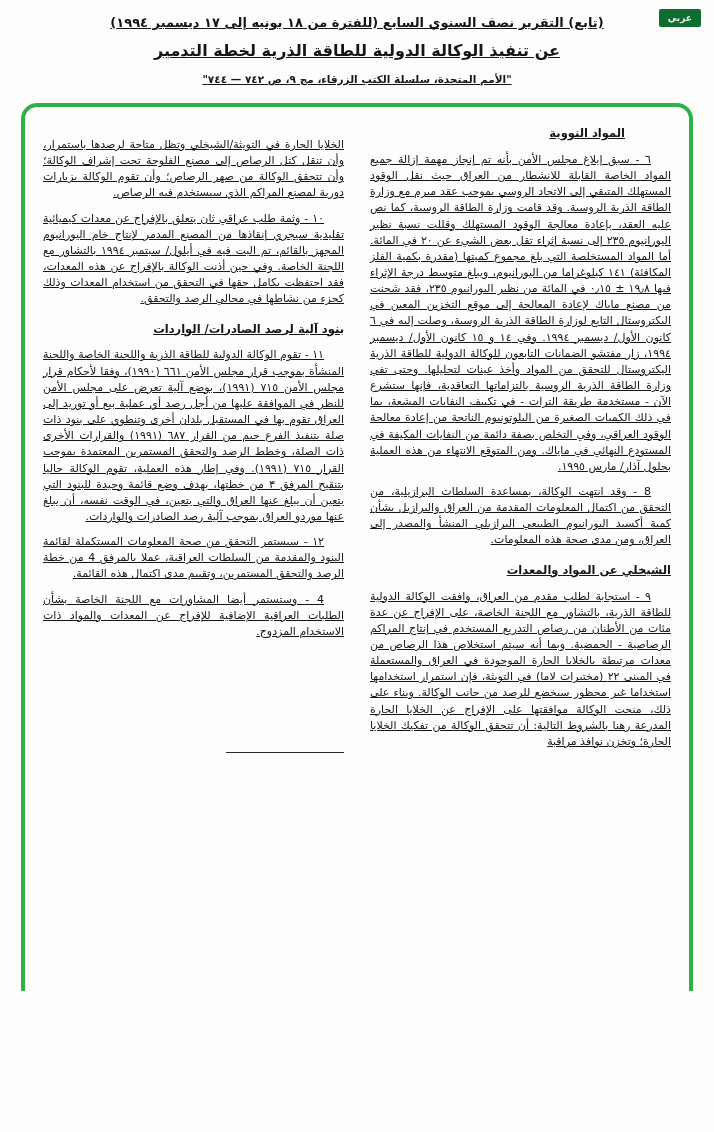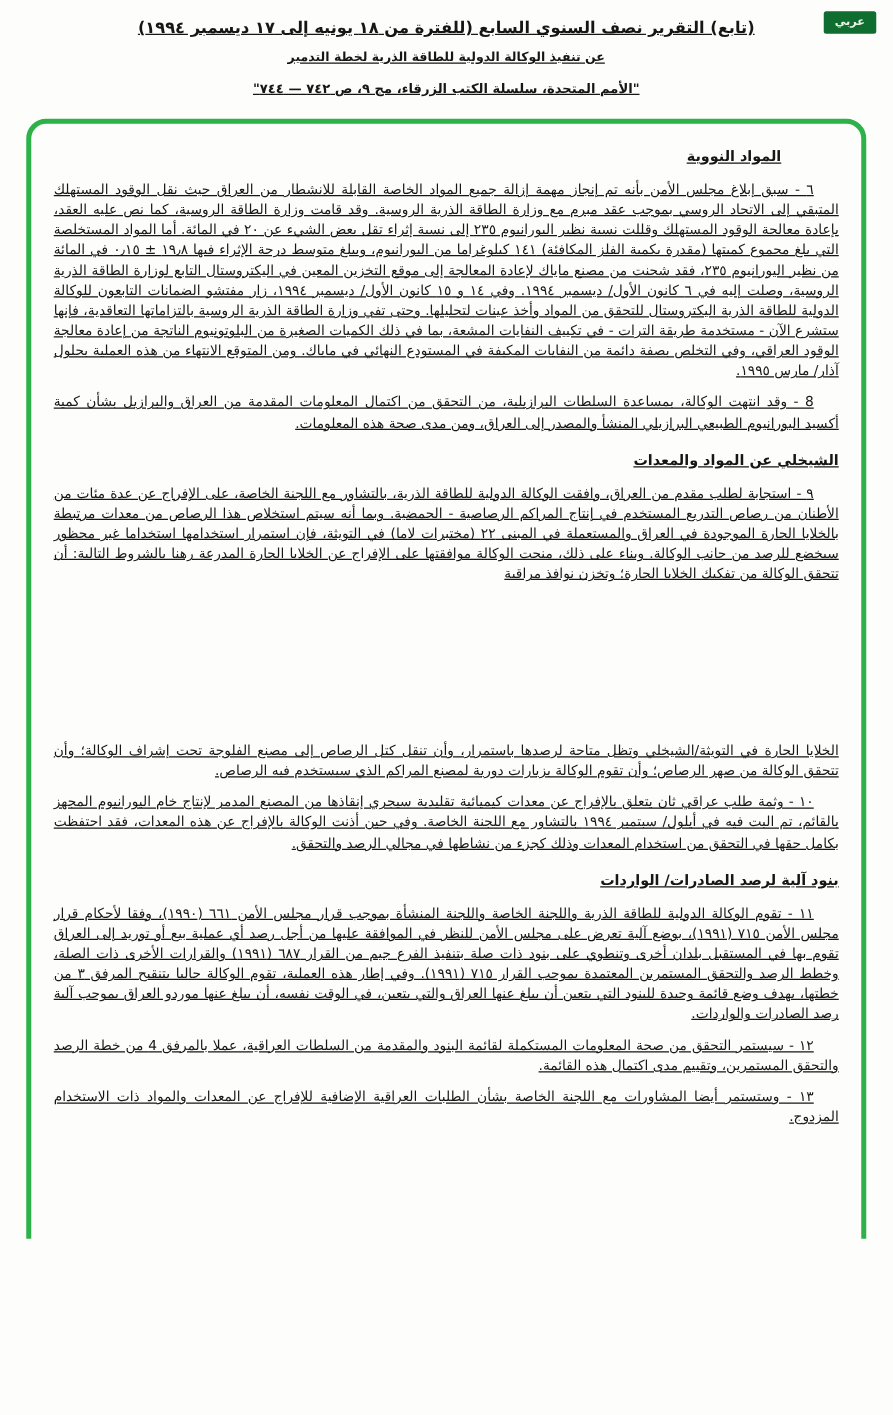--- a/index.html
+++ b/index.html
@@ -13,32 +13,32 @@
 
   .lang-badge {
     position: absolute; top: 9px; right: 13px;
     background: #0f6d30; color: #eaf6e6;
     font-size: 9px; font-weight: bold;
     padding: 4px 9px; border-radius: 2px; letter-spacing: .5px;
   }
 
   .doc-header { padding-top: 15px; text-align: center; }
   .doc-header .l1 { font-size: 13px;   font-weight: bold; margin-bottom: 11px; }
-  .doc-header .l2 { font-size: 10px; font-weight: bold; margin-bottom: 13px; }
+  .doc-header .l2 { font-size: 16px; font-weight: bold; margin-bottom: 13px; }
   .doc-header .l3 { font-size: 10.5px; font-weight: bold; }
 
   .green-box {
     margin: 18px 21px 0;
     height: 902px;
     border: 4px solid #2db24a;
     border-radius: 16px;
     padding: 16px 18px;
     overflow: hidden;
   }
-  .columns { display: flex; gap: 26px; height: 100%; flex-direction: column; }
+  .columns { display: flex; gap: 26px; height: 100%; }
   .col { flex: 1; font-size: 11px; line-height: 1.47; text-align: justify; }
   .col p { margin: 0 0 9px; text-indent: 20px; }
   .col p.continuation { text-indent: 0; margin-top: 14px; }
 
   .heading { font-size: 11.5px; font-weight: bold; text-align: right; margin: 13px 0 10px; }
   .heading.indented { text-indent: 46px; }
   .heading.first { margin-top: 2px; }
 
   .footnote-rule { width: 118px; border-top: 1.5px solid #2a2a2a; margin-top: 112px; }
 
@@ -67,21 +67,21 @@
         <div class="heading">الشيخلي عن المواد والمعدات</div>
         <p>٩ -  استجابة لطلب مقدم من العراق، وافقت الوكالة الدولية للطاقة الذرية، بالتشاور مع اللجنة الخاصة، على الإفراج عن عدة مئات من الأطنان من رصاص التدريع المستخدم في إنتاج المراكم الرصاصية - الحمضية. وبما أنه سيتم استخلاص هذا الرصاص من معدات مرتبطة بالخلايا الحارة الموجودة في العراق والمستعملة في المبنى ٢٢ (مختبرات لاما) في التويثة، فإن استمرار استخدامها استخداما غير محظور سيخضع للرصد من جانب الوكالة. وبناء على ذلك، منحت الوكالة موافقتها على الإفراج عن الخلايا الحارة المدرعة رهنا بالشروط التالية: أن تتحقق الوكالة من تفكيك الخلايا الحارة؛ وتخزن نوافذ مراقبة</p>
       </div>
 
       <div class="col">
         <p class="continuation">الخلايا الحارة في التويثة/الشيخلي وتظل متاحة لرصدها باستمرار، وأن تنقل كتل الرصاص إلى مصنع الفلوجة تحت إشراف الوكالة؛ وأن تتحقق الوكالة من صهر الرصاص؛ وأن تقوم الوكالة بزيارات دورية لمصنع المراكم الذي سيستخدم فيه الرصاص.</p>
         <p>١٠ -  وثمة طلب عراقي ثان يتعلق بالإفراج عن معدات كيميائية تقليدية سيجري إنقاذها من المصنع المدمر لإنتاج خام اليورانيوم المجهز بالقائم، تم البت فيه في أيلول/ سبتمبر ١٩٩٤ بالتشاور مع اللجنة الخاصة. وفي حين أذنت الوكالة بالإفراج عن هذه المعدات، فقد احتفظت بكامل حقها في التحقق من استخدام المعدات وذلك كجزء من نشاطها في مجالي الرصد والتحقق.</p>
         <div class="heading">بنود آلية لرصد الصادرات/ الواردات</div>
         <p>١١ -  تقوم الوكالة الدولية للطاقة الذرية واللجنة الخاصة واللجنة المنشأة بموجب قرار مجلس الأمن ٦٦١ (١٩٩٠)، وفقا لأحكام قرار مجلس الأمن ٧١٥ (١٩٩١)، بوضع آلية تعرض على مجلس الأمن للنظر في الموافقة عليها من أجل رصد أي عملية بيع أو توريد إلى العراق تقوم بها في المستقبل بلدان أخرى وتنطوي على بنود ذات صلة بتنفيذ الفرع جيم من القرار ٦٨٧ (١٩٩١) والقرارات الأخرى ذات الصلة، وخطط الرصد والتحقق المستمرين المعتمدة بموجب القرار ٧١٥ (١٩٩١). وفي إطار هذه العملية، تقوم الوكالة حاليا بتنقيح المرفق ٣ من خطتها، بهدف وضع قائمة وحيدة للبنود التي يتعين أن يبلغ عنها العراق والتي يتعين، في الوقت نفسه، أن يبلغ عنها موردو العراق بموجب آلية رصد الصادرات والواردات.</p>
         <p>١٢ -  سيستمر التحقق من صحة المعلومات المستكملة لقائمة البنود والمقدمة من السلطات العراقية، عملا بالمرفق 4 من خطة الرصد والتحقق المستمرين، وتقييم مدى اكتمال هذه القائمة.</p>
-        <p>١٣ -  وستستمر أيضا المشاورات مع اللجنة الخاصة بشأن الطلبات العراقية الإضافية للإفراج عن المعدات والمواد ذات الاستخدام المزدوج.</p>
+        <p>4 -  وستستمر أيضا المشاورات مع اللجنة الخاصة بشأن الطلبات العراقية الإضافية للإفراج عن المعدات والمواد ذات الاستخدام المزدوج.</p>
         <div class="footnote-rule"></div>
       </div>
 
     </div>
   </div>
 
   <div class="page-number">٢</div>
 
 </div>
 

